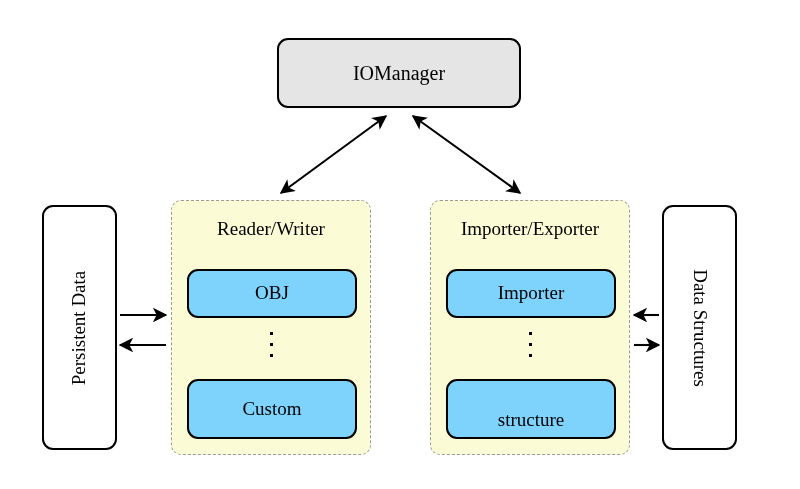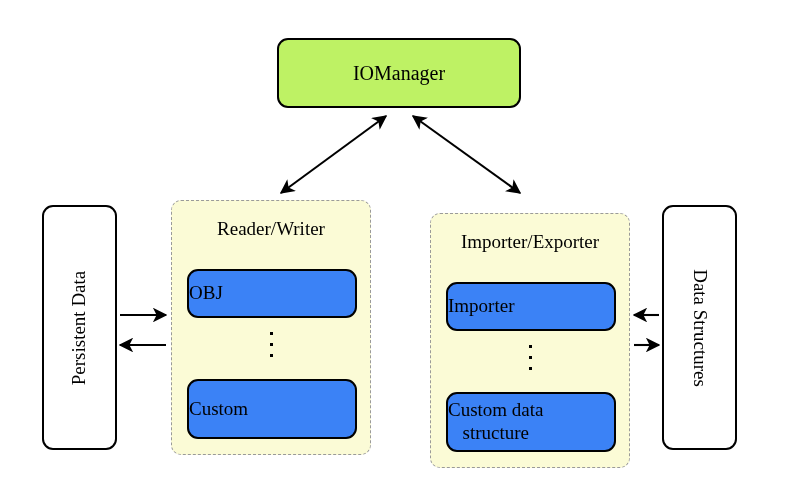--- a/index.html
+++ b/index.html
@@ -35,64 +35,65 @@
     line-height: 1.22;
   }
 
   .manager-box {
     left: 277px;
     top: 38px;
     width: 244px;
     height: 70px;
     border: 2.4px solid #000000;
     border-radius: 11px;
-    background: #bef264;
+    background: #e5e5e5;
     font-size: 20px;
   }
 
   
   .panel {
     position: absolute;
     box-sizing: border-box;
     border: 1.6px dashed #9a9a9a;
     border-radius: 10px;
     background: #fbfbd6;
   }
   .panel-left {
     left: 171px;
     top: 200px;
     width: 200px;
     height: 255px;
     padding-left: 25px;
   }
   .panel-right {
     left: 430px;
-    top: 213px;
+    top: 200px;
     width: 200px;
     height: 255px;
   }
   .panel-title {
     position: absolute;
     left: 0;
     top: 17px;
     width: 100%;
     text-align: center;
     font-size: 19px;
     white-space: nowrap;
   }
 
   
   .inner-box {
     position: absolute;
     box-sizing: border-box;
     border: 2.4px solid #000000;
     border-radius: 11px;
-    background: #3b82f6;
-    display: flex;
-    align-items: center;
+    background: #7dd3fc;
+    display: flex;
+    align-items: center;
+    justify-content: center;
     text-align: center;
     font-size: 19px;
     line-height: 1.2;
     left: 15px;
     width: 170px;
   }
   .inner-box.top    { top: 68px;  height: 49px; }
   .inner-box.bottom { top: 178px; height: 60px; }
 
   
@@ -205,21 +206,21 @@
     </div>
 
     <div class="vdots">
       <i></i>
         <i></i>
         <i></i>
     </div>
 
     <div class="inner-box bottom">
       <span>
-        <span>Custom data</span><br>
+        <br>
         <span>structure</span>
       </span>
     </div>
   </div>
 
   <div class="side-box side-left">
     <span class="side-label rot-ccw">Persistent Data</span>
   </div>
 
   <div class="side-box side-right">

